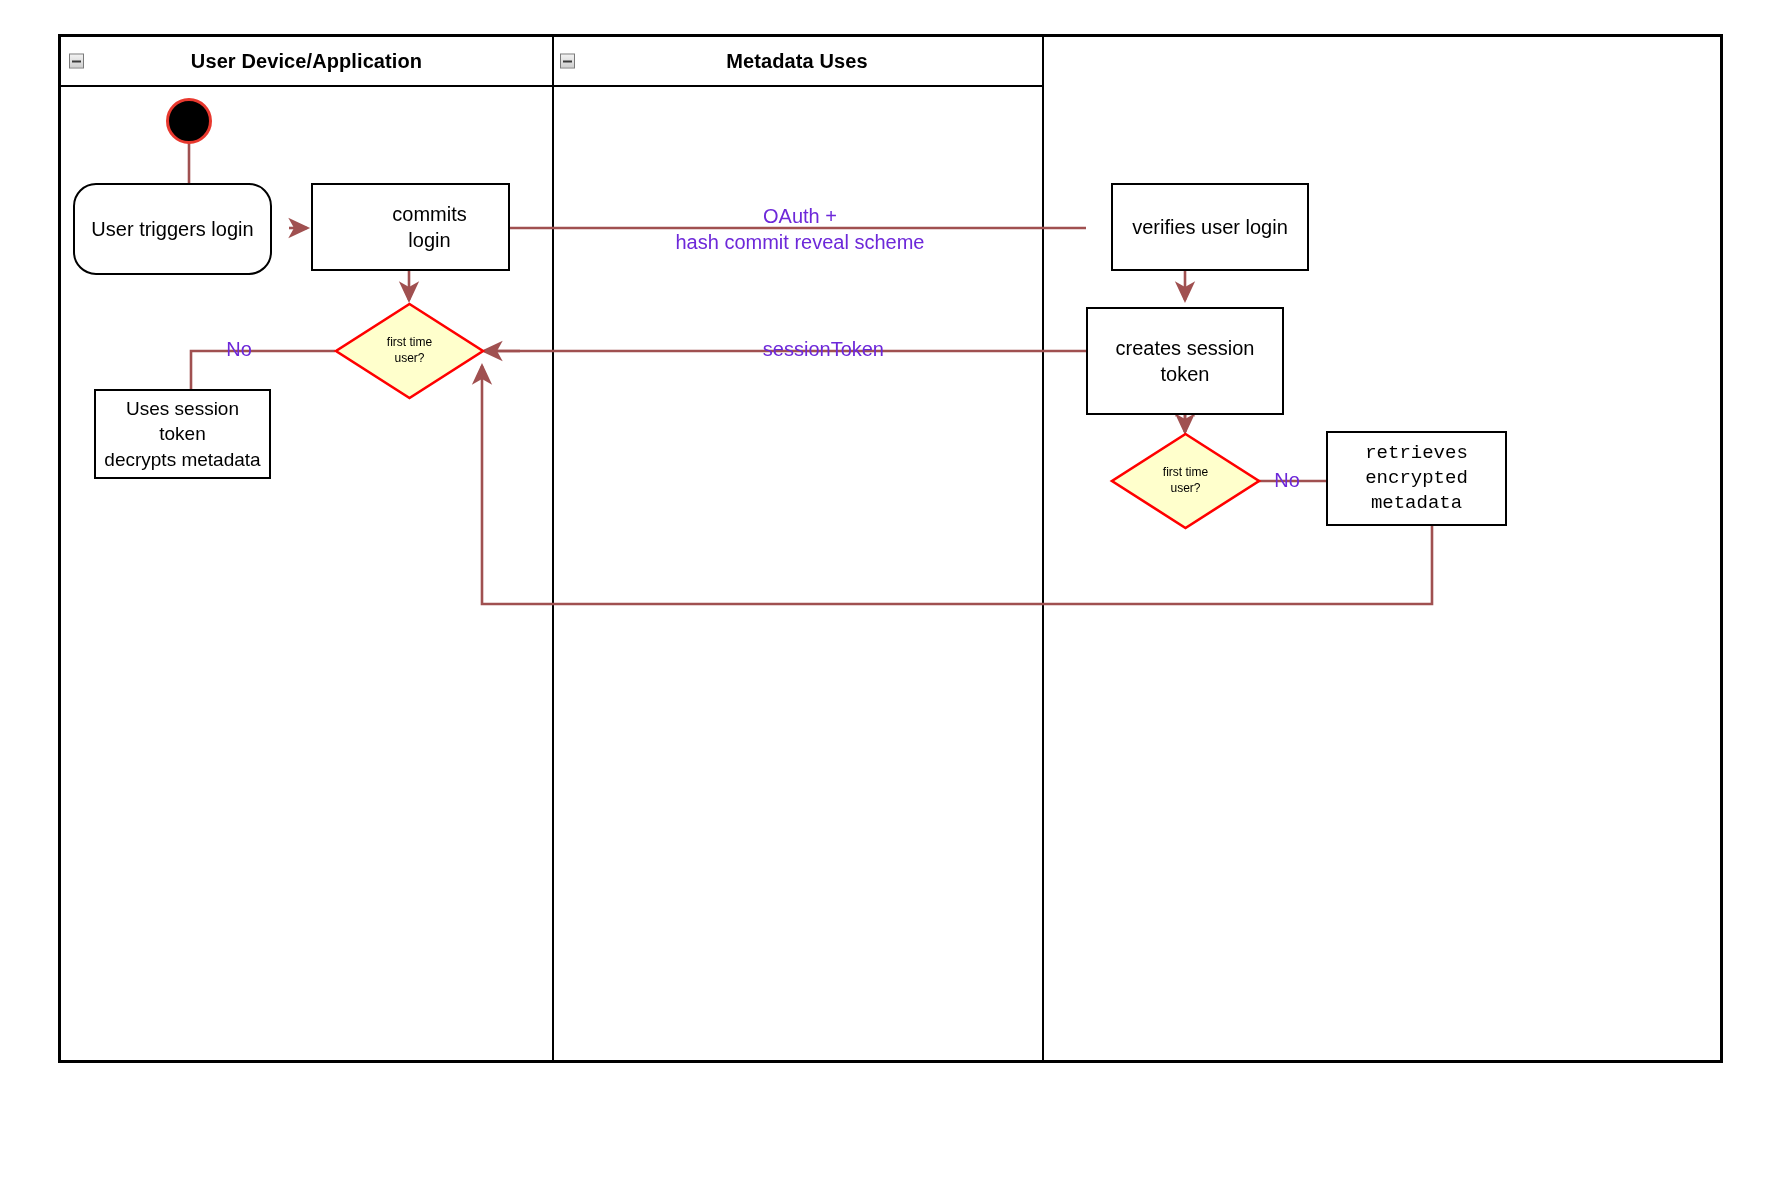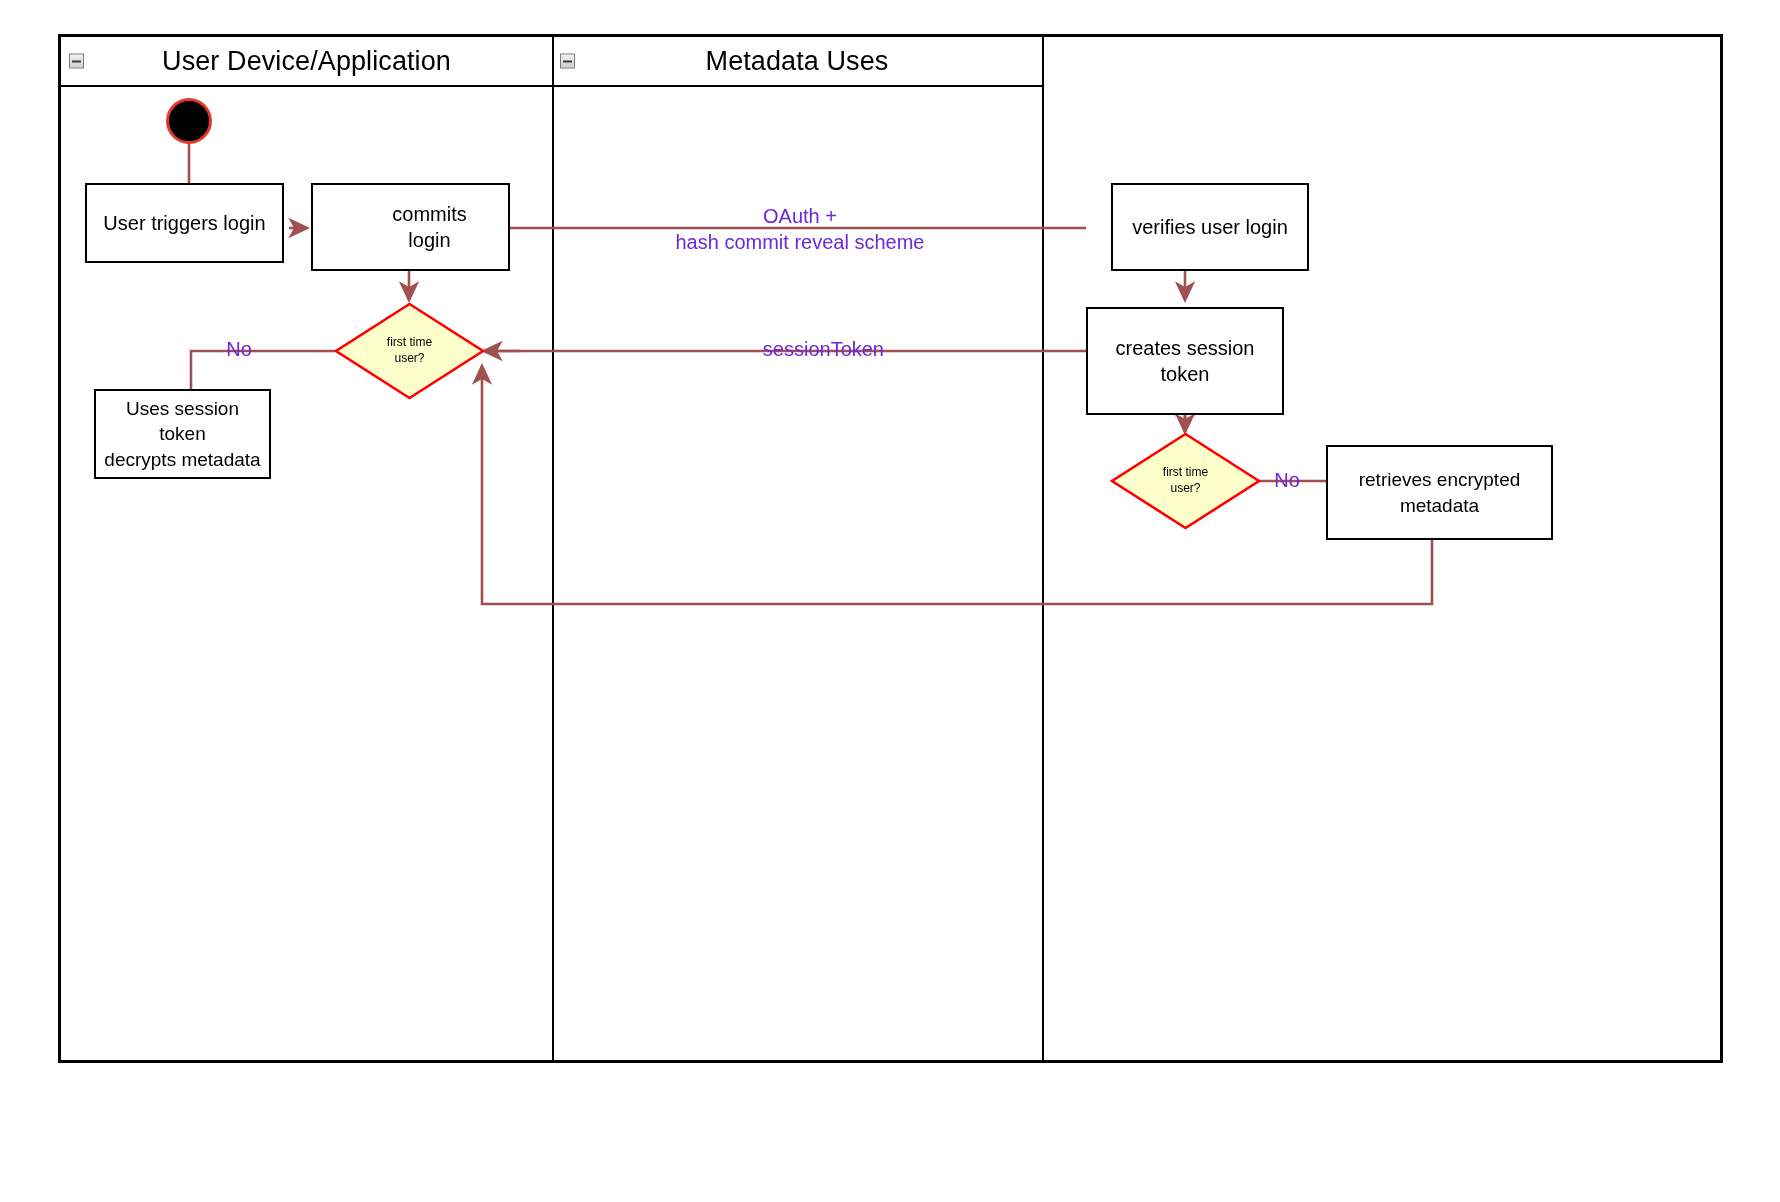--- a/index.html
+++ b/index.html
@@ -42,22 +42,22 @@
     top: 0;
     height: 50px;
     box-sizing: border-box;
     border-bottom: 2px solid #000000;
     display: flex;
     align-items: center;
     justify-content: center;
     background: #ffffff;
   }
   .lane-title {
-    font-size: 27px;
-    font-weight: normal;
+    font-size: 20px;
+    font-weight: bold;
     color: #000000;
     letter-spacing: 0.1px;
     text-align: right;
   }
   .collapse-icon {
     position: absolute;
     left: 8px;
     top: 50%;
     transform: translateY(-50%);
     width: 15px;
@@ -200,21 +200,21 @@
       <path d="M335,351 L191,351 L191,389"></path>
 
       <path d="M1247,481 L1326,481"></path>
 
       <path d="M1432,526 L1432,604 L482,604 L482,366" marker-end="url(#ah)"></path>
     </g>
   </svg>
 
   <div class="start-node" style="left:166px; top:98px;"></div>
 
-  <div class="node-box" style="left:85px; top:183px; width:199px; height:80px;">User triggers login</div>
+  <div class="node-box" style="left:73px; top:183px; width:199px; height:92px;border-radius:23px;">User triggers login</div>
 
   <div class="node-box" style="left:311px; top:183px; width:199px; height:88px;padding-left:44px;">commits
 login</div>
 
   <div class="decision" style="left:335px; top:303px; width:149px; height:96px;">
     <svg width="149" height="96" viewBox="0 0 149 96" xmlns="http://www.w3.org/2000/svg">
       <polygon points="74.5,1 148,48 74.5,95 1,48" fill="#ffffcc" stroke="#ff0000" stroke-width="2.6"></polygon>
     </svg>
     <div class="dlabel">first time
 user?</div>
@@ -230,21 +230,21 @@
 token</div>
 
   <div class="decision" style="left:1111px; top:433px; width:149px; height:96px;">
     <svg width="149" height="96" viewBox="0 0 149 96" xmlns="http://www.w3.org/2000/svg">
       <polygon points="74.5,1 148,48 74.5,95 1,48" fill="#ffffcc" stroke="#ff0000" stroke-width="2.6"></polygon>
     </svg>
     <div class="dlabel">first time
 user?</div>
   </div>
 
-  <div class="node-box" style="left:1326px; top:445px; width:227px; height:95px; font-size:19px;">retrieves encrypted
+  <div class="node-box" style="left:1326px; top:431px; width:181px; height:95px; font-size:19px;font-family:Liberation Mono, monospace;">retrieves encrypted
 metadata</div>
 
   <div class="edge-label" style="left:620px; top:203px; width:360px;">OAuth +
 hash commit reveal scheme</div>
 
   <div class="edge-label" style="left:644px; top:336px; width:240px;text-align:right;">sessionToken</div>
 
   <div class="edge-label" style="left:204px; top:336px; width:70px;">No</div>
 
   <div class="edge-label" style="left:1252px; top:467px; width:70px;">No</div>

